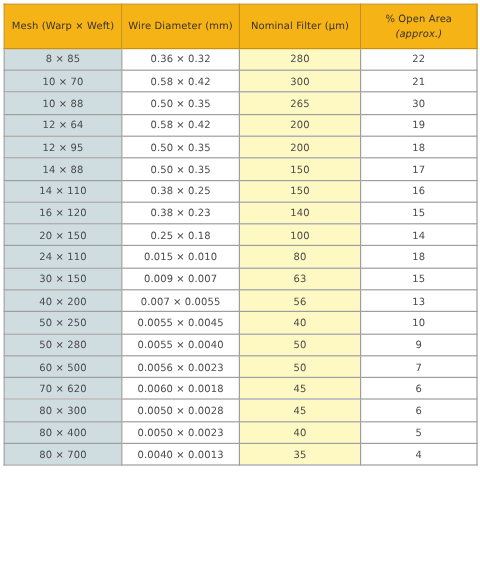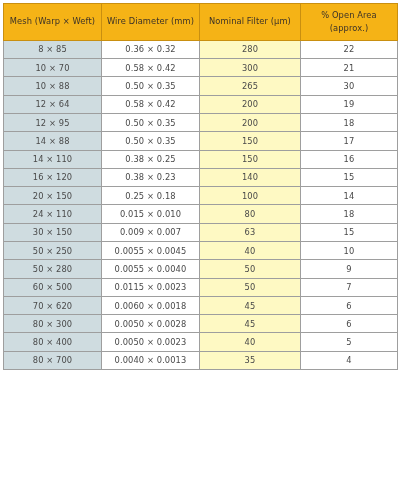--- a/index.html
+++ b/index.html
@@ -38,20 +38,21 @@
     text-align: center;
     vertical-align: middle;
     padding: 5px 3px;
     border: 1px solid #c98f10;
     height: 32px;
     box-sizing: border-box;
     letter-spacing: 0.1px;
   }
   table.spec-table thead th .hdr-line2 {
     display: block;
+    font-style: italic;
   }
   table.spec-table tbody td {
     font-size: 8.3px;
     color: #4a4a4a;
     text-align: center;
     vertical-align: middle;
     height: 18.3px;
     padding: 0 2px;
     border: 1px solid #9e9e9e;
     box-sizing: border-box;
@@ -163,34 +164,40 @@
           <td class="cell-filter">80</td>
           <td class="cell-open">18</td>
         </tr>
         <tr>
           <td class="cell-mesh">30 × 150</td>
           <td class="cell-wire">0.009 × 0.007</td>
           <td class="cell-filter">63</td>
           <td class="cell-open">15</td>
         </tr>
         <tr>
+          <td class="cell-mesh">40 × 200</td>
+          <td class="cell-wire">0.007 × 0.0055</td>
+          <td class="cell-filter">56</td>
+          <td class="cell-open">13</td>
+        </tr>
+        <tr>
           <td class="cell-mesh">50 × 250</td>
           <td class="cell-wire">0.0055 × 0.0045</td>
           <td class="cell-filter">40</td>
           <td class="cell-open">10</td>
         </tr>
         <tr>
           <td class="cell-mesh">50 × 280</td>
           <td class="cell-wire">0.0055 × 0.0040</td>
           <td class="cell-filter">50</td>
           <td class="cell-open">9</td>
         </tr>
         <tr>
           <td class="cell-mesh">60 × 500</td>
-          <td class="cell-wire">0.0115 × 0.0023</td>
+          <td class="cell-wire">0.0056 × 0.0023</td>
           <td class="cell-filter">50</td>
           <td class="cell-open">7</td>
         </tr>
         <tr>
           <td class="cell-mesh">70 × 620</td>
           <td class="cell-wire">0.0060 × 0.0018</td>
           <td class="cell-filter">45</td>
           <td class="cell-open">6</td>
         </tr>
         <tr>

